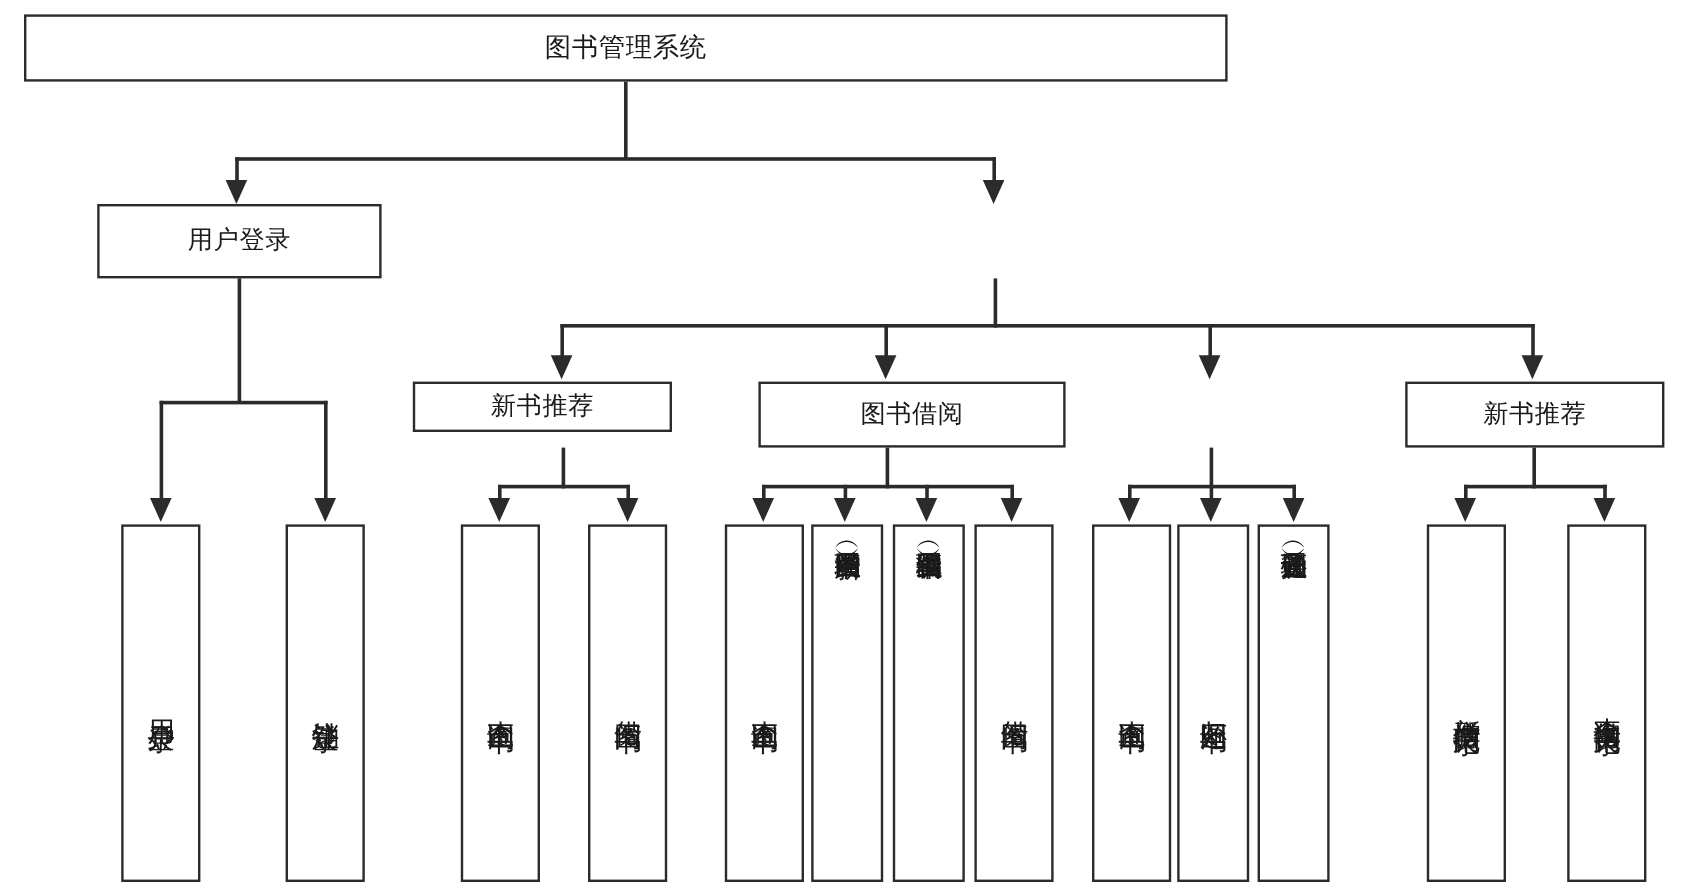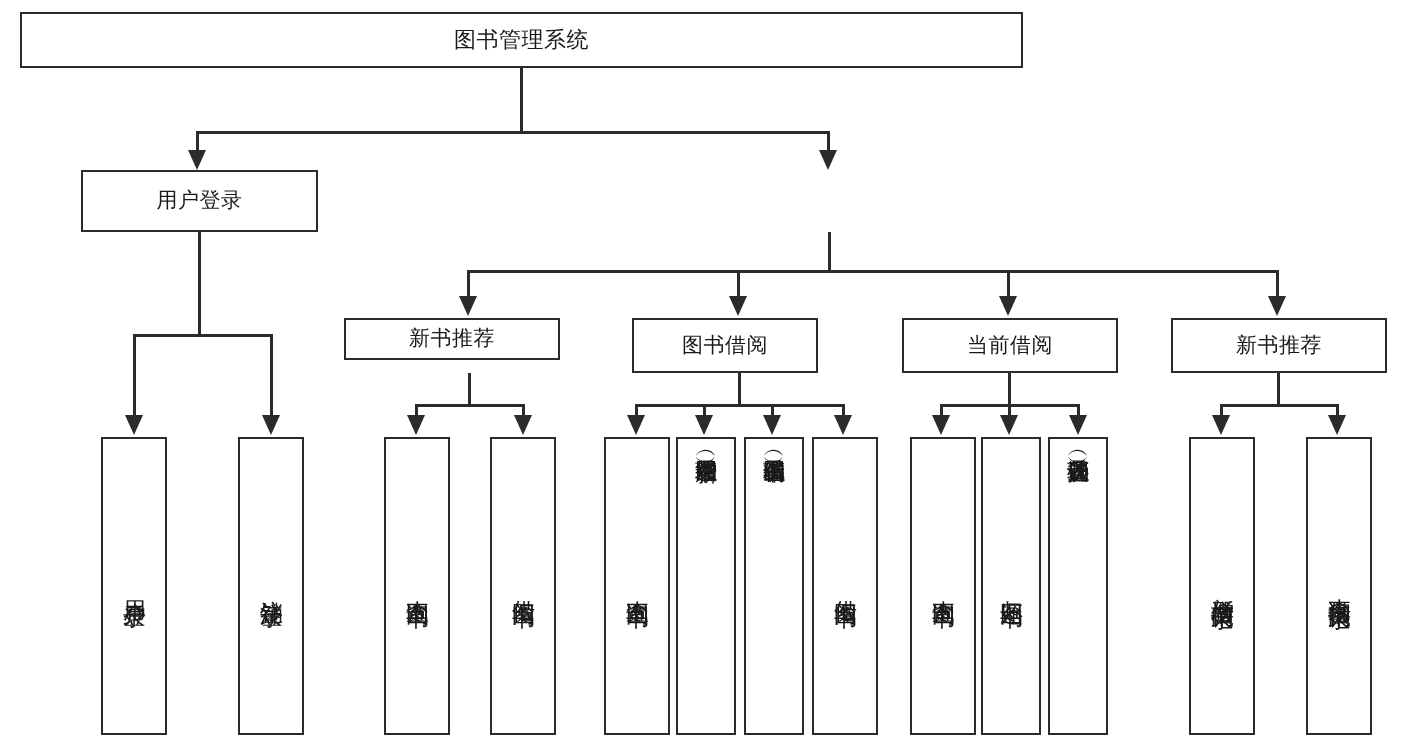--- a/index.html
+++ b/index.html
@@ -129,25 +129,22 @@
   <div class="vline" style="left:737px; top:270px; width:3px; height:28px;"></div>
   <div class="arrow" style="left:729px; top:296px;"></div>
   <div class="vline" style="left:1007px; top:270px; width:3px; height:28px;"></div>
   <div class="arrow" style="left:999px; top:296px;"></div>
   <div class="vline" style="left:1276px; top:270px; width:3px; height:28px;"></div>
   <div class="arrow" style="left:1268px; top:296px;"></div>
 
   <div class="node horiz" style="left:344px; top:318px; width:216px; height:42px;">
     <span class="label">新书推荐</span>
   </div>
-  <div class="node horiz" style="left:632px; top:318px; width:186px; height:55px;">
+  <div class="node horiz" style="left:632px; top:318px; width:256px; height:55px;">
     <span class="label">图书借阅</span>
-  </div>
-  <div class="node horiz" style="left:902px; top:318px; width:216px; height:55px;">
-    <span class="label">当前借阅</span>
   </div>
   <div class="node horiz" style="left:1171px; top:318px; width:216px; height:55px;">
     <span class="label">新书推荐</span>
   </div>
 
   <div class="vline" style="left:468px; top:373px; width:3px; height:34px;"></div>
   <div class="hline" style="left:415px; top:404px; width:110px;"></div>
   <div class="vline" style="left:415px; top:404px; width:3px; height:14px;"></div>
   <div class="arrow" style="left:407px; top:415px;"></div>
   <div class="vline" style="left:522px; top:404px; width:3px; height:14px;"></div>

